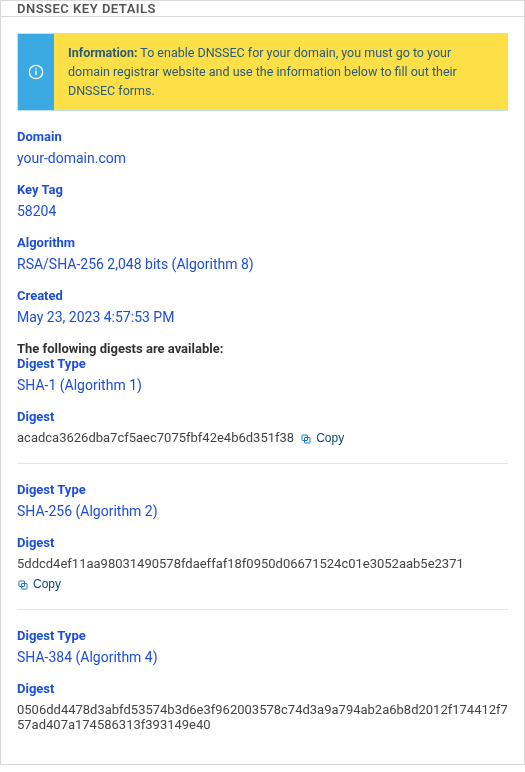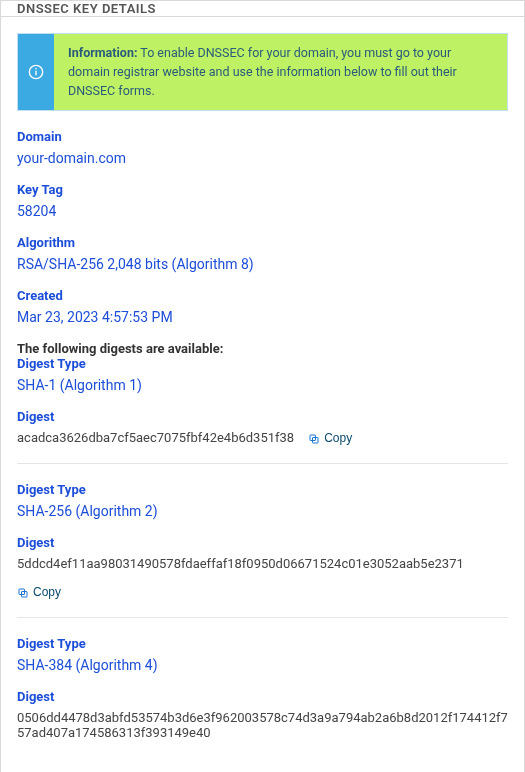--- a/index.html
+++ b/index.html
@@ -24,21 +24,21 @@
       font-weight: 600;
       font-size: 13px;
       letter-spacing: 0.5px;
       color: #555;
     }
     .panel-body {
       padding: 16px;
     }
     .info-box {
       display: flex;
-      background: #bef264;
+      background: #fde047;
       border: 1px solid #c0dff0;
       margin-bottom: 18px;
     }
     .info-icon-box {
       background: #3BAAE3;
       width: 36px;
       display: flex;
       align-items: center;
       justify-content: center;
       flex-shrink: 0;
@@ -63,21 +63,21 @@
       margin-bottom: 6px;
     }
     .field-value {
       font-size: 14px;
       color: #1d4ed8;
     }
     .digest-wrapper {
       display: flex;
       align-items: center;
       flex-wrap: wrap;
-      gap: 14px;
+      gap: 6px;
     }
     .digest-value {
       font-size: 13px;
       color: #444;
       word-break: break-all;
     }
     .copy-btn {
       display: inline-flex;
       align-items: flex-end;
       gap: 4px;
@@ -136,21 +136,21 @@
       <div class="field-value">58204</div>
     </div>
 
     <div class="field">
       <div class="field-label">Algorithm</div>
       <div class="field-value">RSA/SHA-256 2,048 bits (Algorithm 8)</div>
     </div>
 
     <div class="field">
       <div class="field-label">Created</div>
-      <div class="field-value">Mar 23, 2023 4:57:53 PM</div>
+      <div class="field-value">May 23, 2023 4:57:53 PM</div>
     </div>
 
     <div class="sub-header">The following digests are available:</div>
 
     <div class="field">
       <div class="field-label">Digest Type</div>
       <div class="field-value">SHA-1 (Algorithm 1)</div>
     </div>
     <div class="field">
       <div class="field-label">Digest</div>

